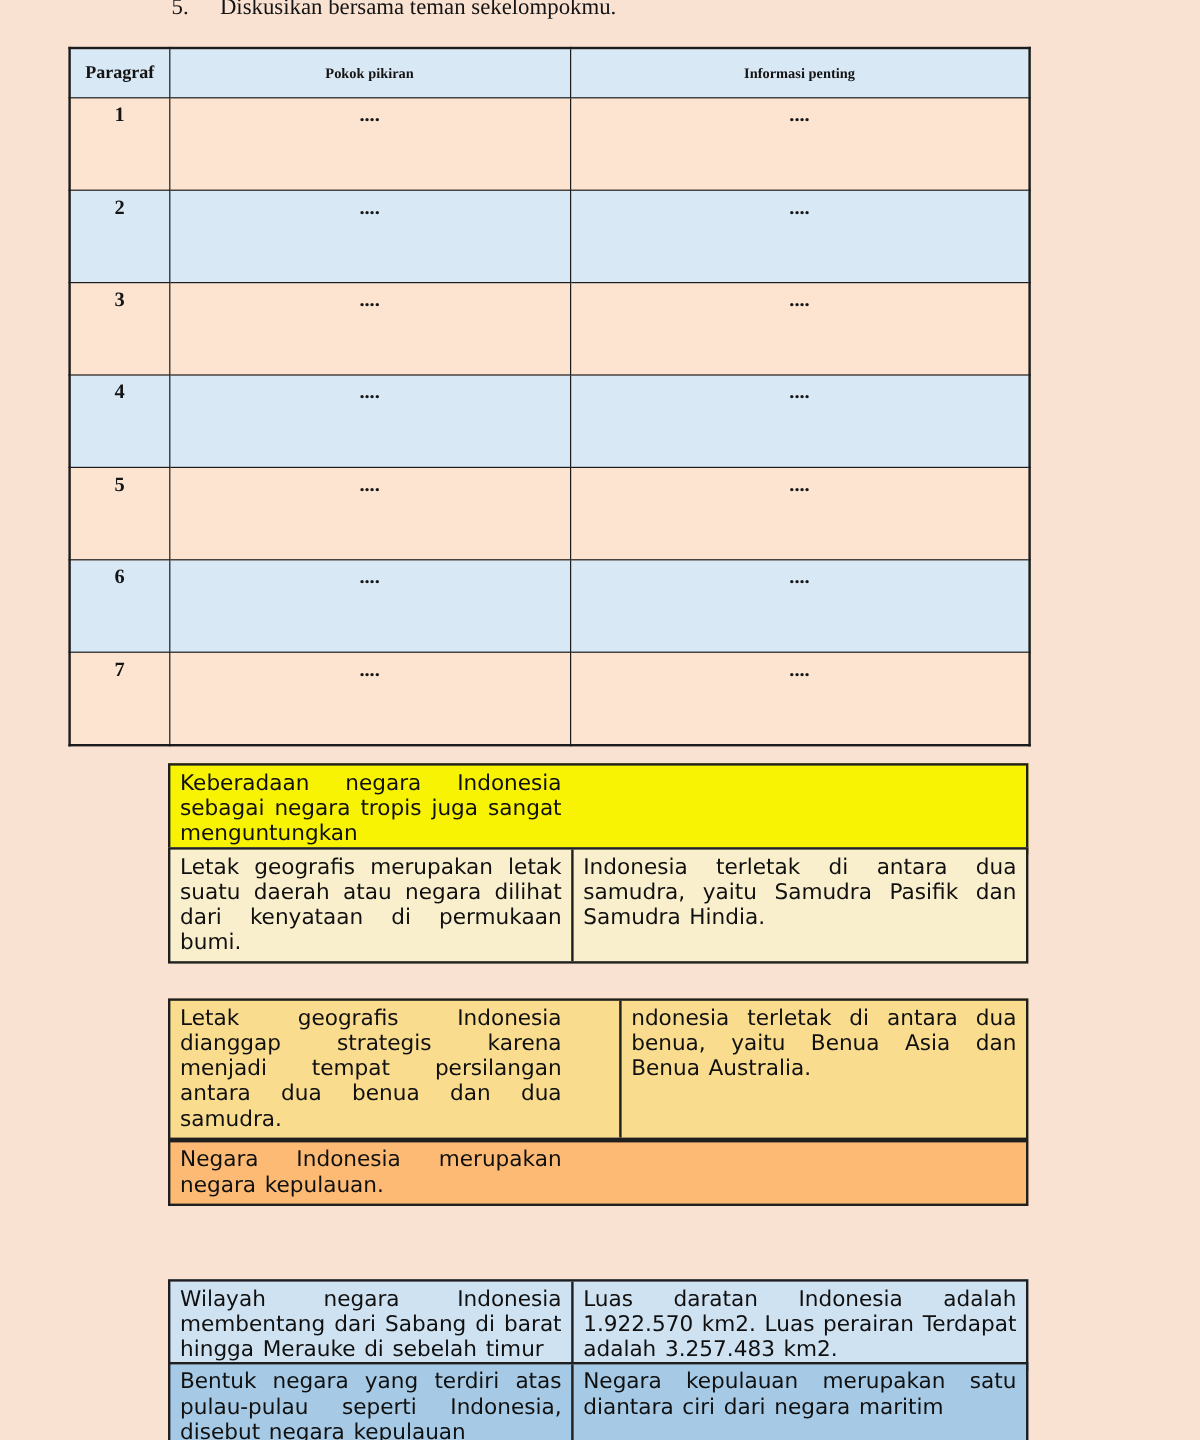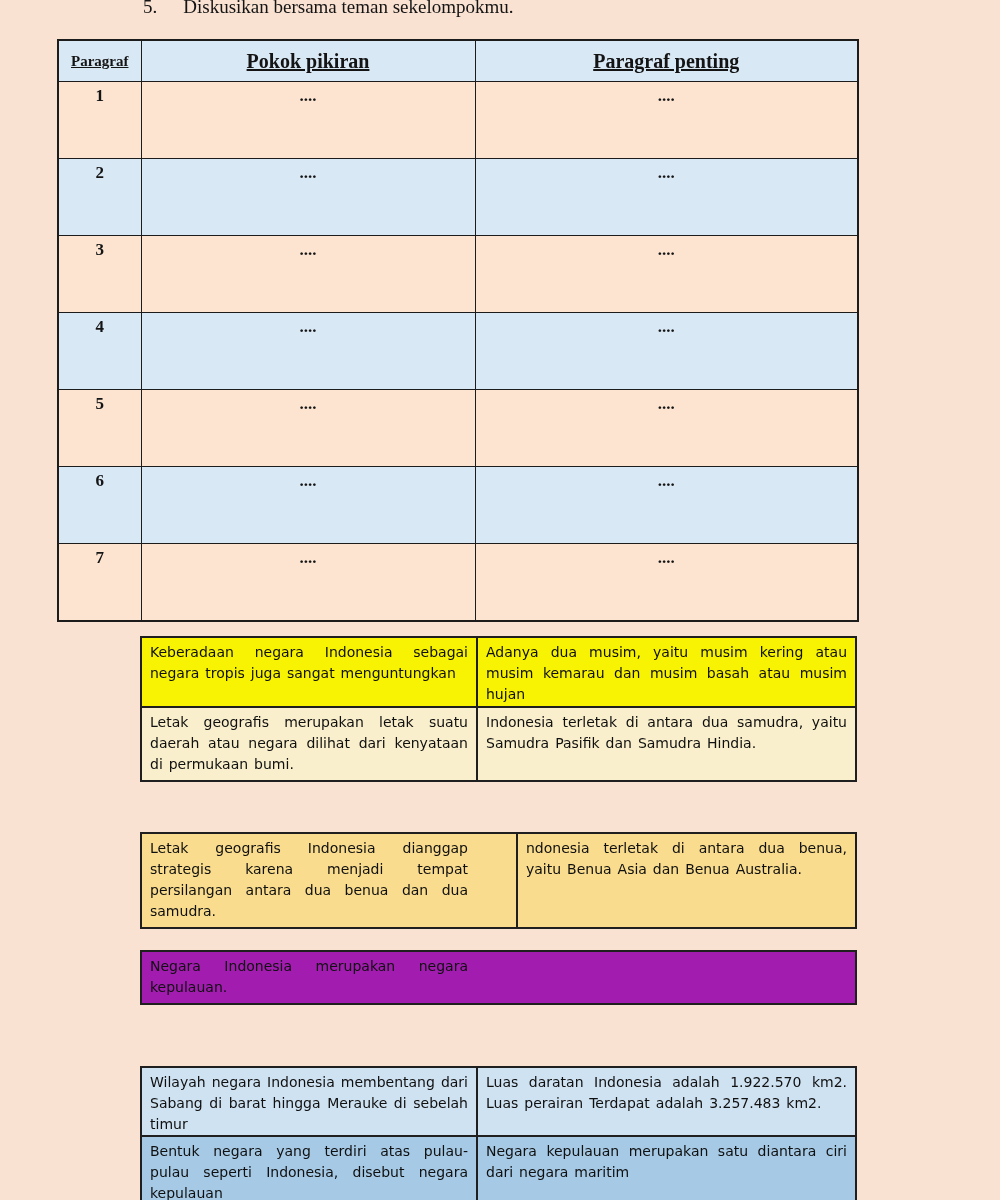--- a/index.html
+++ b/index.html
@@ -29,39 +29,38 @@
   table.answer-table th, table.answer-table td{
     border:1px solid #1c1c1c;
     padding:0;
     vertical-align:top;
     text-align:center;
   }
   table.answer-table th{
     height:40px;
     vertical-align:middle;
     font-weight:bold;
-    text-decoration:underline;
   }
   th.h-paragraf{font-size:15px;}
-  th.h-wide{font-size:20px;}
+  th.h-wide{font-size:12px;}
   table.answer-table td{
     height:72px;
     font-weight:bold;
     font-size:17px;
     padding-top:4px;
   }
   .pair{
     position:absolute;
     left:140px;
     width:717px;
     display:flex;
     border:2px solid #1f1f1f;
     box-sizing:border-box;
     font-family:"DejaVu Sans", sans-serif;
-    font-size:14px;
+    font-size:18px;
     line-height:21px;
     color:#101010;
   }
   .pair .cell{
     padding:4px 8px 5px 8px;
     box-sizing:border-box;
     text-align:justify;
     word-spacing:1.5px;
   }
   .pair .left{width:334px;}
@@ -86,21 +85,21 @@
   <table class="answer-table">
     <colgroup>
         <col style="width:83px">
         <col style="width:334px">
         <col style="width:383px">
       </colgroup>
     <thead>
       <tr style="background-color: rgb(217, 232, 245);">
         <th class="h-paragraf">Paragraf</th>
         <th class="h-wide">Pokok pikiran</th>
-        <th class="h-wide">Paragraf penting</th>
+        <th class="h-wide">Informasi penting</th>
       </tr>
     </thead>
     <tbody>
       <tr style="background-color: rgb(252, 228, 209);">
         <td>1</td>
         <td>....</td>
         <td>....</td>
       </tr>
       <tr style="background-color: rgb(217, 232, 245);">
         <td>2</td>
@@ -130,34 +129,33 @@
       <tr style="background-color: rgb(252, 228, 209);">
         <td>7</td>
         <td>....</td>
         <td>....</td>
       </tr>
     </tbody>
   </table>
 
   <div class="pair pair1" style="background-color: rgb(248, 243, 3);">
     <div class="cell left">Keberadaan negara Indonesia sebagai negara tropis juga sangat menguntungkan</div>
-    <div class="cell right">Adanya dua musim, yaitu musim kering atau musim kemarau dan musim basah atau musim hujan</div>
   </div>
 
   <div class="pair pair2" style="background-color: rgb(250, 239, 204);">
     <div class="cell left">Letak geografis merupakan letak suatu daerah atau negara dilihat dari kenyataan di permukaan bumi.</div>
     <div class="cell right">Indonesia terletak di antara dua samudra, yaitu Samudra Pasifik dan Samudra Hindia.</div>
   </div>
 
   <div class="pair pair3" style="background-color: rgb(249, 220, 141);">
     <div class="cell left">Letak geografis Indonesia dianggap strategis karena menjadi tempat persilangan antara dua benua dan dua samudra.</div>
     <div class="cell right">ndonesia terletak di antara dua benua, yaitu Benua Asia dan Benua Australia.</div>
   </div>
 
-  <div class="pair pair4" style="background-color: #a21caf;">
+  <div class="pair pair4" style="background-color: #fdba74;">
     <div class="cell left">Negara Indonesia merupakan negara kepulauan.</div>
   </div>
 
   <div class="pair pair5" style="background-color: rgb(207, 226, 242); margin-top: 33px;">
     <div class="cell left">Wilayah negara Indonesia membentang dari Sabang di barat hingga Merauke di sebelah timur</div>
     <div class="cell right">Luas daratan Indonesia adalah 1.922.570 km2. Luas perairan Terdapat adalah 3.257.483 km2.</div>
   </div>
 
   <div class="pair pair6" style="background-color: rgb(166, 202, 230);">
     <div class="cell left">Bentuk negara yang terdiri atas pulau-pulau seperti Indonesia, disebut negara kepulauan</div>

